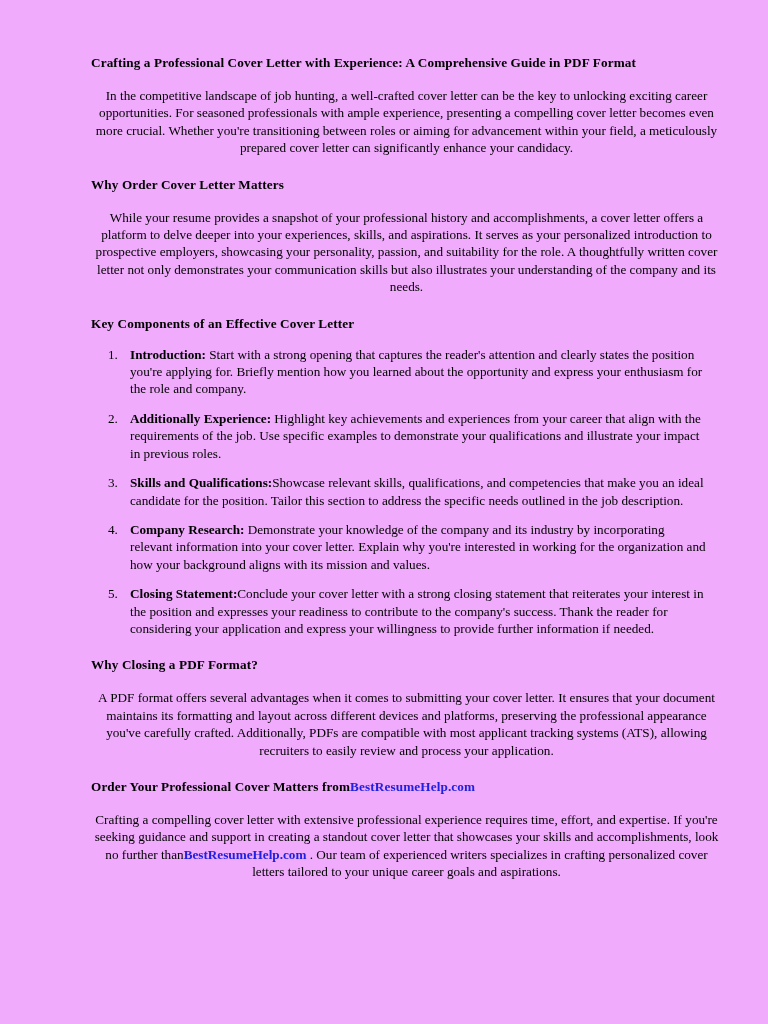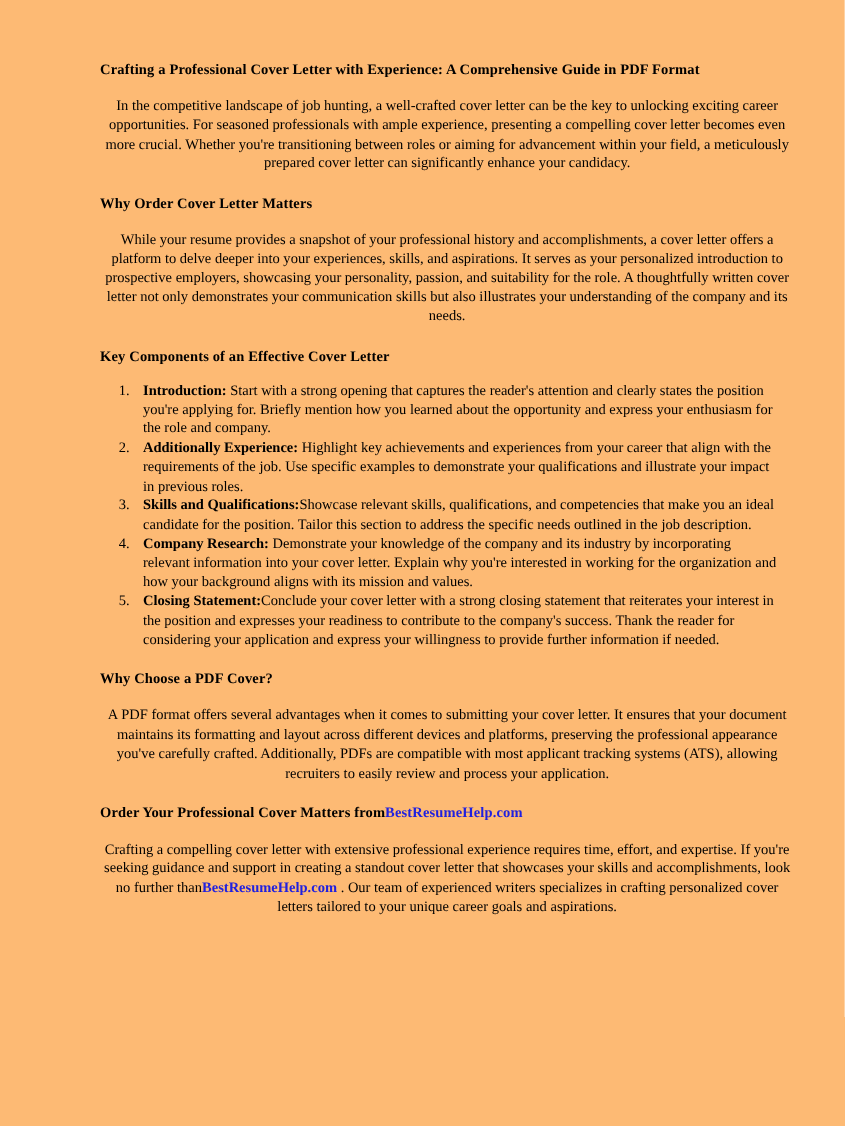--- a/index.html
+++ b/index.html
@@ -12,21 +12,21 @@
     width: 768px;
     height: 1024px;
     font-family: "Liberation Serif", "DejaVu Serif", serif;
     color: #000000;
     -webkit-font-smoothing: antialiased;
   }
   .page {
     position: relative;
     width: 768px;
     height: 1024px;
-    background: #fdba74;
+    background: #f0abfc;
     box-sizing: border-box;
     padding: 55px 47px 0 91px;
     overflow: hidden;
   }
   .doc-body {
     width: 631px;
   }
   h1.doc-title {
     font-size: 13.2px;
     line-height: 16px;
@@ -54,21 +54,21 @@
     margin: 14px 0 0 0;
     padding: 0 0 0 0;
     list-style: none;
     counter-reset: comp;
   }
   ol.components-list > li {
     position: relative;
     counter-increment: comp;
     font-size: 13.2px;
     line-height: 17.4px;
-    margin: 0 0 0 0;
+    margin: 12px 0 0 0;
     padding-left: 39px;
     width: 619px;
     box-sizing: border-box;
   }
   ol.components-list > li::before {
     content: counter(comp) ".";
     position: absolute;
     left: 17px;
     top: 0;
     width: 18px;
@@ -118,21 +118,21 @@
         <span class="term">Skills and Qualifications:</span><span>Showcase relevant skills, qualifications, and competencies that make you an ideal candidate for the position. Tailor this section to address the specific needs outlined in the job description.</span>
       </li>
       <li>
         <span class="term">Company Research:</span><span> Demonstrate your knowledge of the company and its industry by incorporating relevant information into your cover letter. Explain why you're interested in working for the organization and how your background aligns with its mission and values.</span>
       </li>
       <li>
         <span class="term">Closing Statement:</span><span>Conclude your cover letter with a strong closing statement that reiterates your interest in the position and expresses your readiness to contribute to the company's success. Thank the reader for considering your application and express your willingness to provide further information if needed.</span>
       </li>
     </ol>
 
-    <h2 class="section-heading">Why Choose a PDF Cover?</h2>
+    <h2 class="section-heading">Why Closing a PDF Format?</h2>
 
     <p class="para">A PDF format offers several advantages when it comes to submitting your cover letter. It ensures that your document maintains its formatting and layout across different devices and platforms, preserving the professional appearance you've carefully crafted. Additionally, PDFs are compatible with most applicant tracking systems (ATS), allowing recruiters to easily review and process your application.</p>
 
     <h2 class="section-heading"><span>Order Your Professional Cover Matters from</span><a href="#" class="heading-link">BestResumeHelp.com</a></h2>
 
     <p class="para"><span>Crafting a compelling cover letter with extensive professional experience requires time, effort, and expertise. If you're seeking guidance and support in creating a standout cover letter that showcases your skills and accomplishments, look no further than</span><a href="#" class="brand-link">BestResumeHelp.com</a><span> . Our team of experienced writers specializes in crafting personalized cover letters tailored to your unique career goals and aspirations.</span></p>
 
   </div>
 </div>
 

